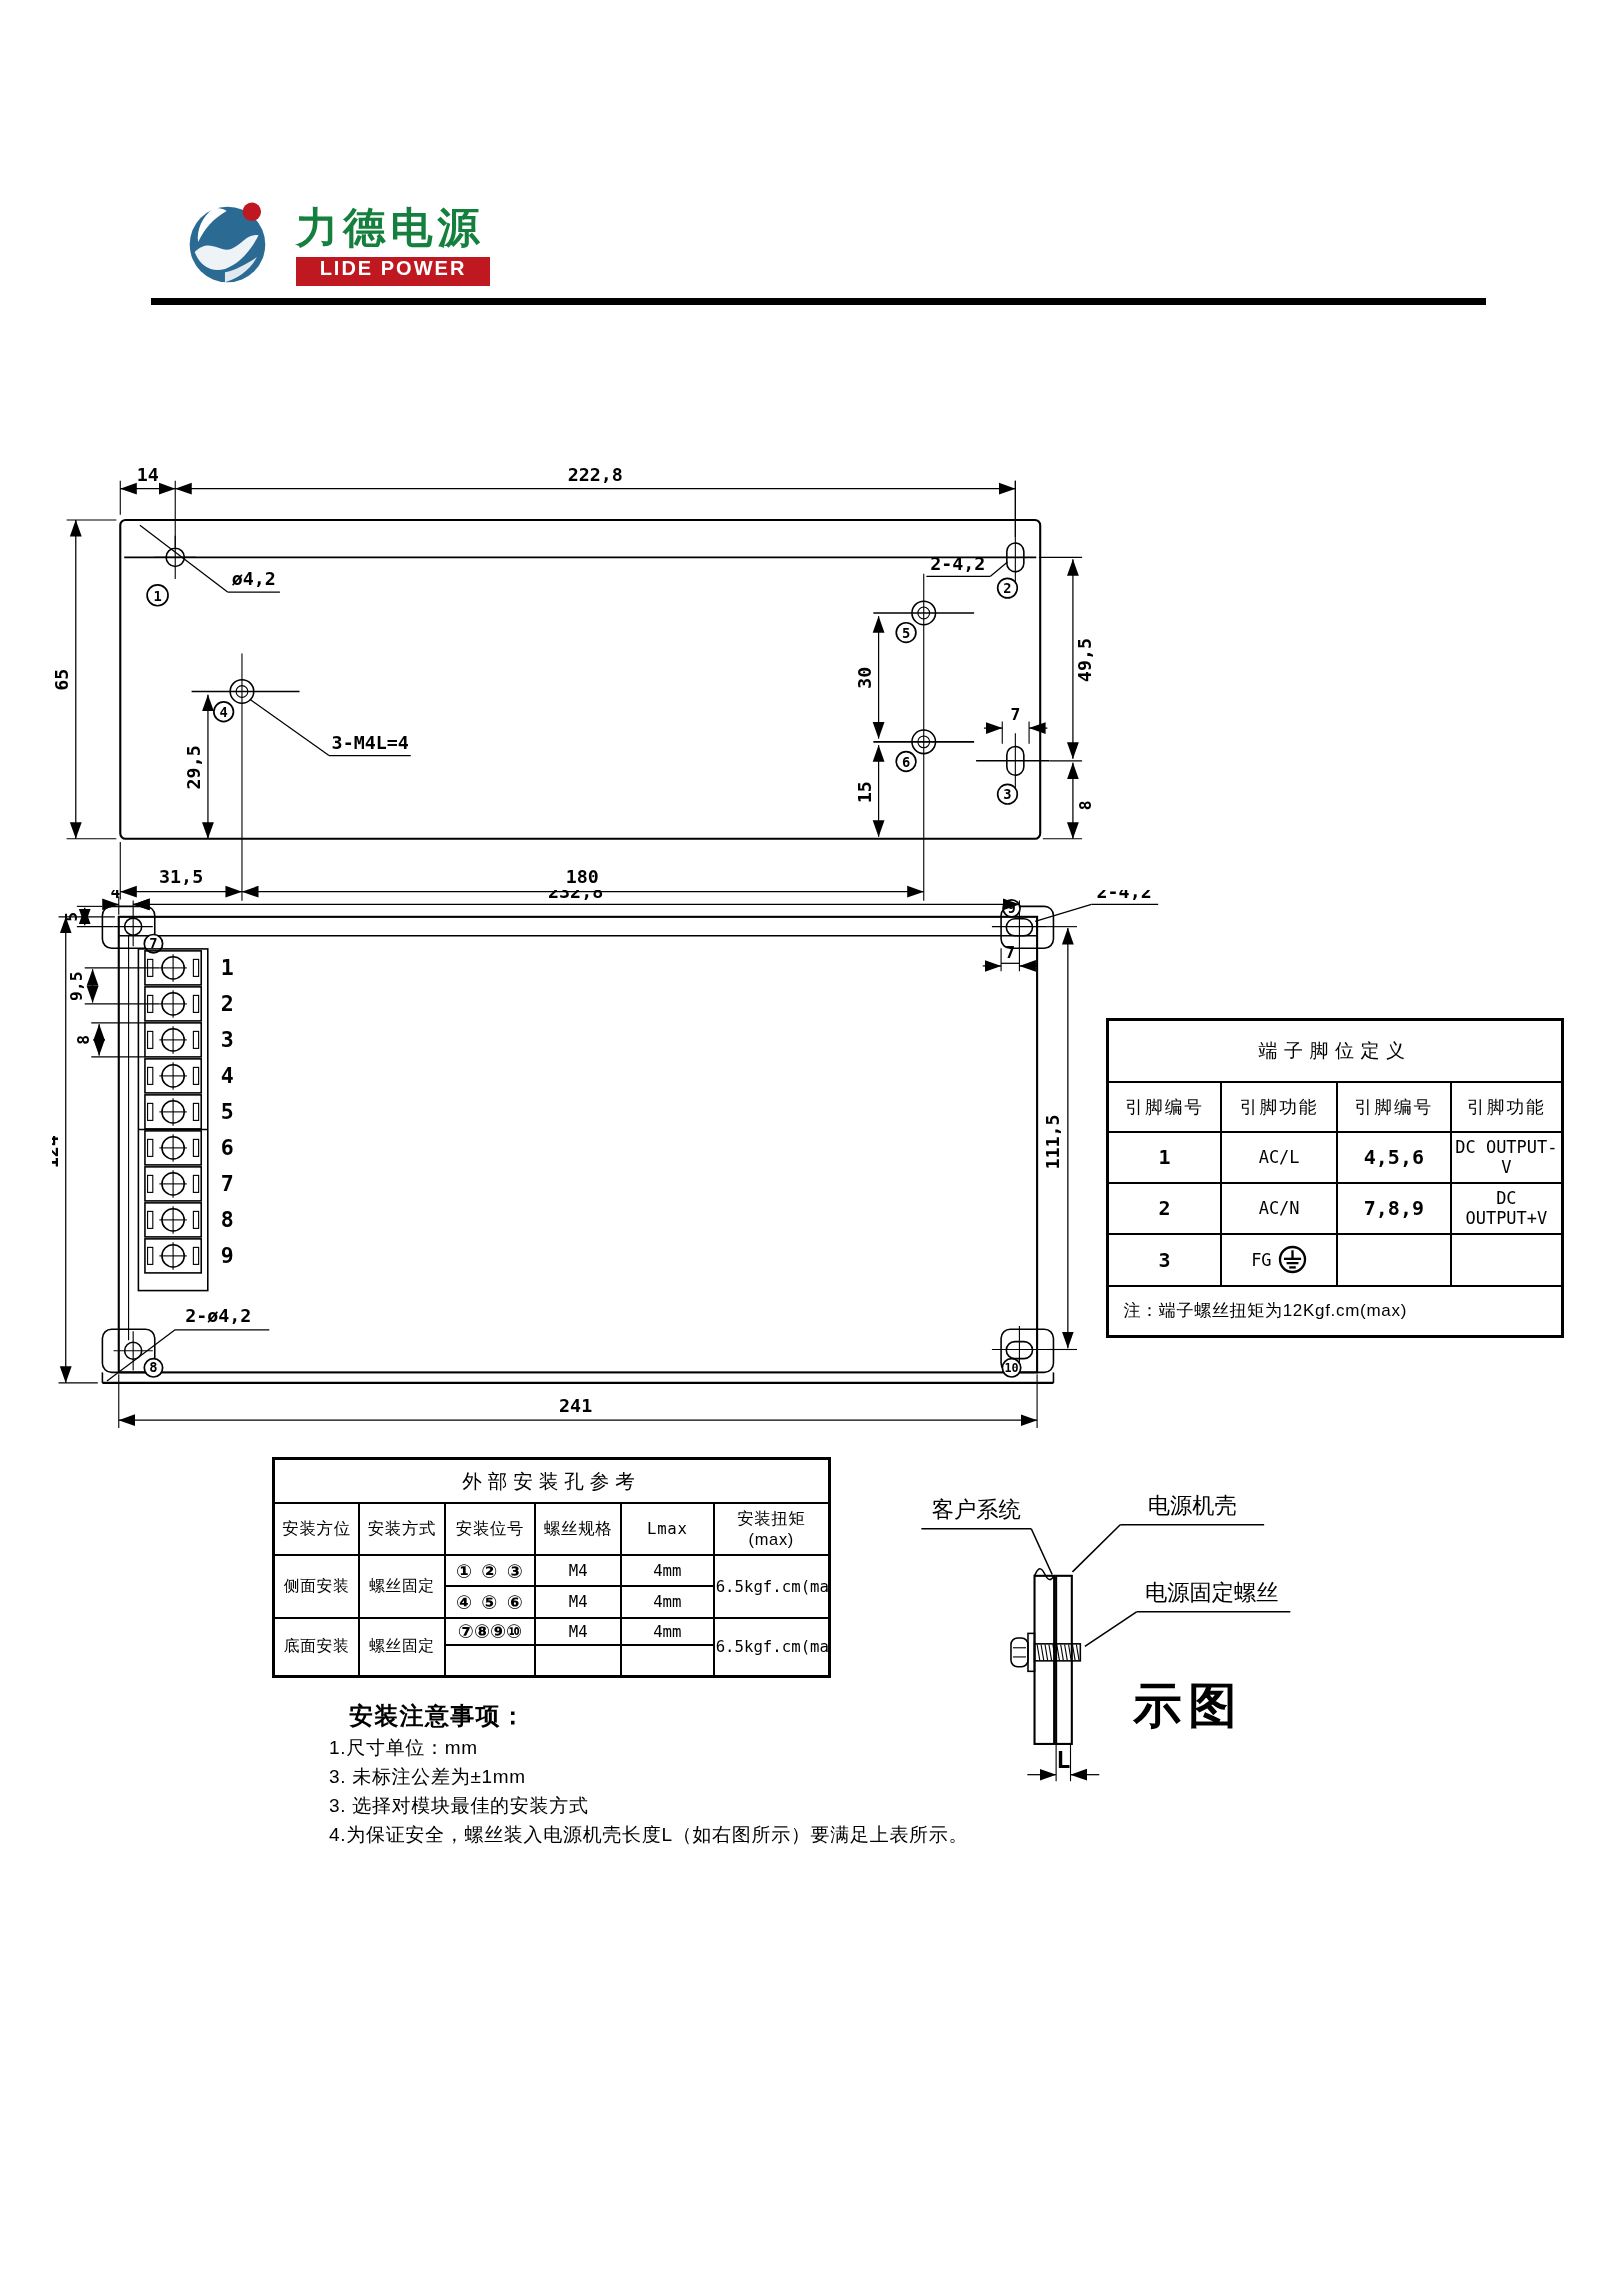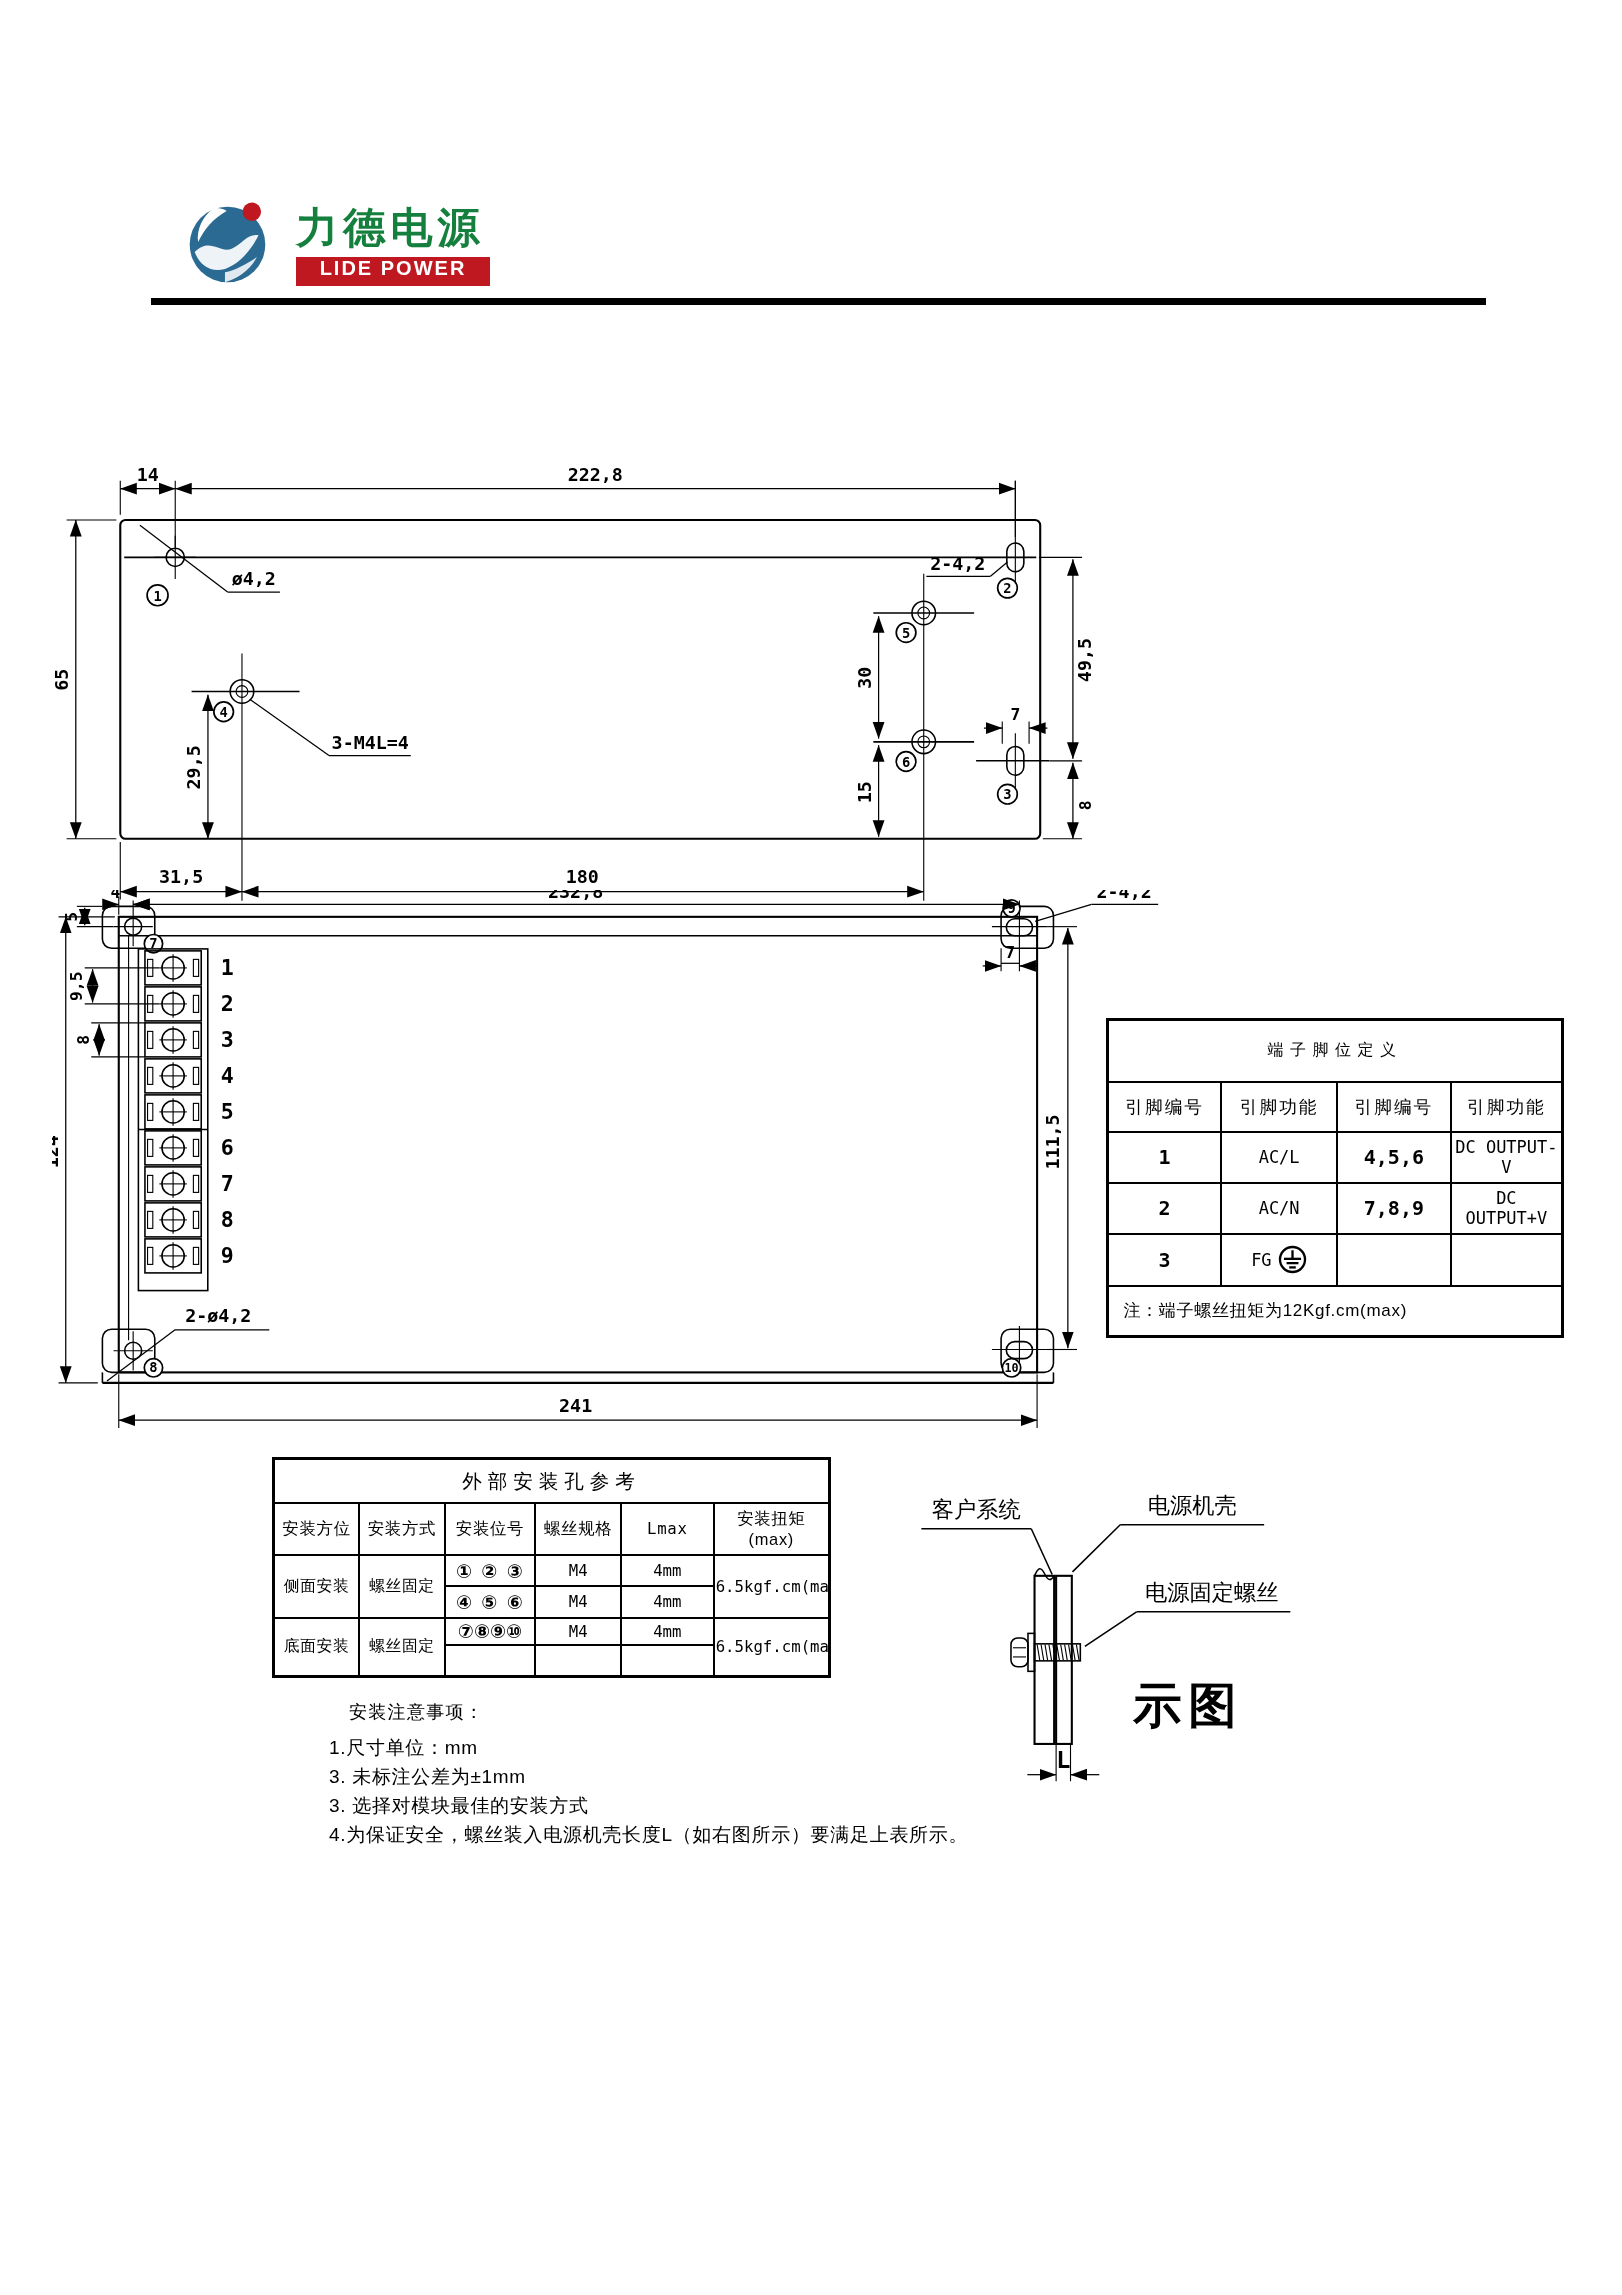--- a/index.html
+++ b/index.html
@@ -30,37 +30,37 @@
   .ctxt{font-family:"DejaVu Sans Mono",monospace;font-weight:bold;font-size:21px;text-anchor:middle;}
   .callout{fill:#fff;stroke:#000;stroke-width:2.6;}
   .termnum{font-family:"DejaVu Sans Mono",monospace;font-weight:bold;font-size:33px;}
   .cjk{font-family:"DejaVu Sans","Liberation Sans",sans-serif;font-size:34px;}
   .mid{text-anchor:middle;}
 
   
   table{border-collapse:collapse;table-layout:fixed;background:#fff;}
   .pin-table{position:absolute;left:1106px;top:1018px;width:458px;height:317px;border:3.3px solid #000;}
   .pin-table td{border:2px solid #000;text-align:center;vertical-align:middle;overflow:hidden;}
-  .pin-title{font-size:16px;letter-spacing:6.5px;}
+  .pin-title{font-size:19px;letter-spacing:6.5px;}
   .pin-head{font-size:17.7px;letter-spacing:2px;}
   .pin-no{font-family:"DejaVu Sans Mono",monospace;font-weight:bold;font-size:20px;}
   .pin-fn{font-family:"DejaVu Sans Mono",monospace;font-size:17px;}
   .pin-note{font-size:17px;text-align:left !important;padding-left:14.4px;letter-spacing:0.7px;}
   .fg-wrap{display:flex;align-items:center;justify-content:center;gap:6.5px;}
 
   .mount-table{position:absolute;left:272px;top:1457px;width:559px;height:221px;border:3.3px solid #000;}
   .mount-table td{border:2px solid #000;text-align:center;vertical-align:middle;overflow:hidden;}
   .mt-title{font-size:19.6px;letter-spacing:5.9px;}
   .mt-head{font-size:16.4px;letter-spacing:0.7px;}
   .mt-cell{font-size:15.7px;letter-spacing:0.7px;}
   .mt-holes{font-size:19px;font-weight:bold;letter-spacing:1.3px;font-family:"DejaVu Sans",sans-serif;}
   .mt-mono{font-family:"DejaVu Sans Mono",monospace;font-size:15.7px;}
 
   
-  .note-title{position:absolute;left:349px;top:1700px;font-size:18px;font-weight:normal;letter-spacing:1.3px;}
+  .note-title{position:absolute;left:349px;top:1700px;font-size:24px;font-weight:bold;letter-spacing:1.3px;}
   .note-item{position:absolute;left:329px;font-size:19px;letter-spacing:0.7px;white-space:nowrap;}
 </style>
 </head>
 <body>
 
 <div class="page">
 
   <div class="abs" style="left:188px;top:200px;width:84px;height:84px;">
     <svg width="84" height="84" viewBox="0 0 100 100">
       <circle cx="47" cy="53" r="45" fill="#2b6b93"></circle>

